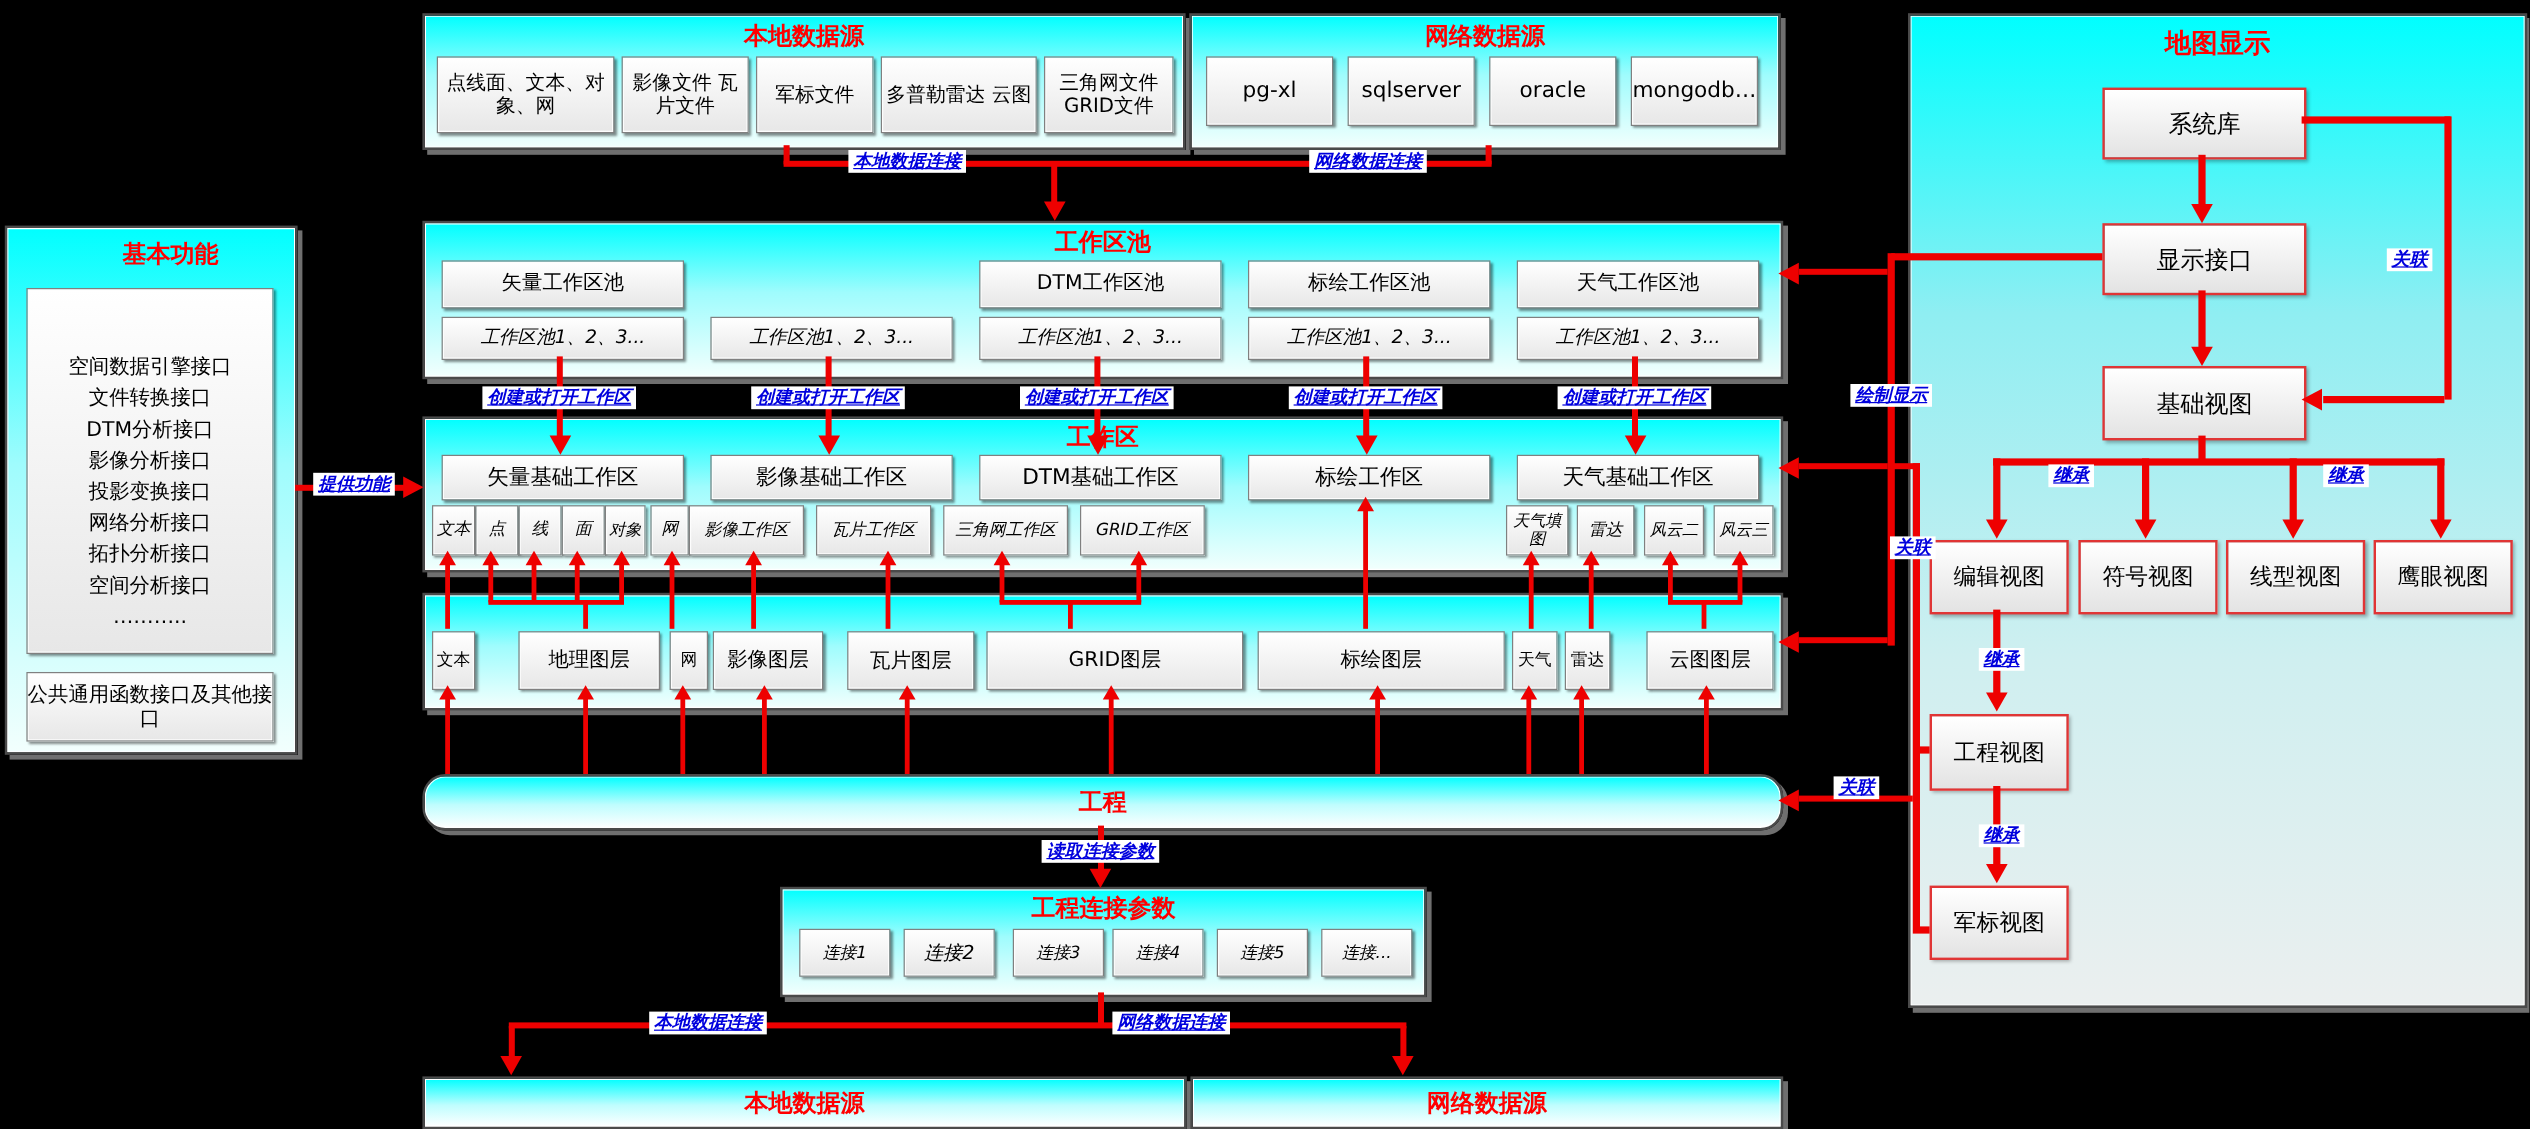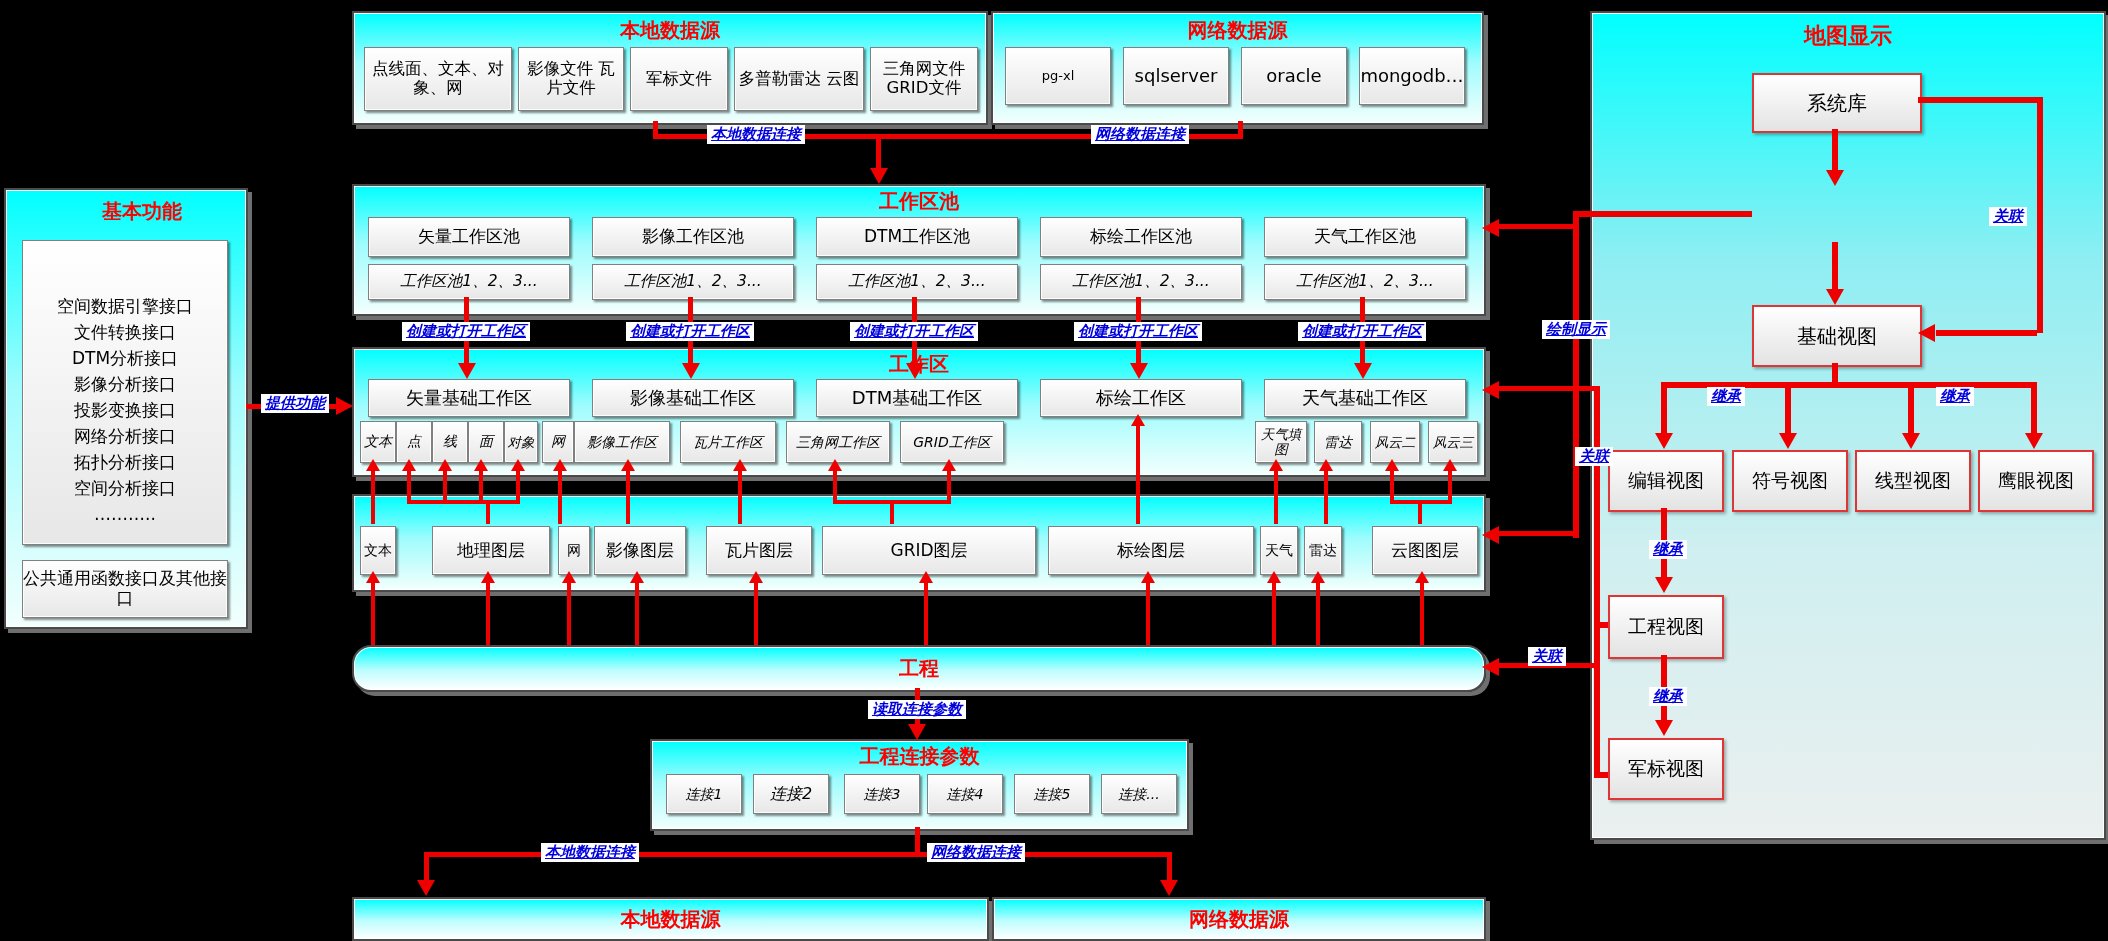--- a/index.html
+++ b/index.html
@@ -69,38 +69,37 @@
     <div class="sec-title" style="top:4px;">本地数据源</div>
     <div class="wbox" style="left:10px;top:34px;width:146px;height:62px;font-size:16.5px;">点线面、文本、对象、网</div>
     <div class="wbox" style="left:164px;top:34px;width:104px;height:62px;font-size:16.5px;">影像文件 瓦片文件</div>
     <div class="wbox" style="left:276px;top:34px;width:96px;height:62px;font-size:16.5px;">军标文件</div>
     <div class="wbox" style="left:380px;top:34px;width:128px;height:62px;font-size:16.5px;">多普勒雷达 云图</div>
     <div class="wbox" style="left:516px;top:34px;width:106px;height:62px;font-size:16.5px;">三角网文件 GRID文件</div>
   </div>
 
   <div class="sec" style="left:991px;top:11px;width:489px;height:110px;">
     <div class="sec-title" style="top:4px;">网络数据源</div>
-    <div class="wbox" style="left:12px;top:34px;width:104px;height:56px;font-size:13px;">pg-xl</div>
+    <div class="wbox" style="left:12px;top:34px;width:104px;height:56px;font-size:18px;">pg-xl</div>
     <div class="wbox" style="left:130px;top:34px;width:104px;height:56px;font-size:18px;">sqlserver</div>
     <div class="wbox" style="left:248px;top:34px;width:104px;height:56px;font-size:18px;">oracle</div>
     <div class="wbox" style="left:366px;top:34px;width:104px;height:56px;font-size:18px;">mongodb…</div>
   </div>
 
   <div class="lv" style="left:653px;top:121px;height:16px;"></div>
   <div class="lh" style="left:653px;top:134px;width:590px;"></div>
   <div class="lv" style="left:1238px;top:121px;height:16px;"></div>
   <div class="lv" style="left:876px;top:137px;height:32px;"></div>
   <div class="ahD" style="left:870px;top:168px;"></div>
   <div class="lbl" style="left:756px;top:125px;">本地数据连接</div>
   <div class="lbl" style="left:1140px;top:125px;">网络数据连接</div>
 
   <div class="sec" style="left:352px;top:184px;width:1130px;height:128px;">
     <div class="sec-title" style="top:2px;">工作区池</div>
     <div class="wbox" style="left:14px;top:31px;width:200px;height:38px;">矢量工作区池</div>
-    <div class="wbox" style="left:238px;top:31px;width:200px;height:38px;">影像工作区池</div>
     <div class="wbox" style="left:462px;top:31px;width:200px;height:38px;">DTM工作区池</div>
     <div class="wbox" style="left:686px;top:31px;width:200px;height:38px;">标绘工作区池</div>
     <div class="wbox" style="left:910px;top:31px;width:200px;height:38px;">天气工作区池</div>
     <div class="wbox it" style="left:14px;top:78px;width:200px;height:34px;font-size:15.5px;">工作区池1、2、3...</div>
     <div class="wbox it" style="left:238px;top:78px;width:200px;height:34px;font-size:15.5px;">工作区池1、2、3...</div>
     <div class="wbox it" style="left:462px;top:78px;width:200px;height:34px;font-size:15.5px;">工作区池1、2、3...</div>
     <div class="wbox it" style="left:686px;top:78px;width:200px;height:34px;font-size:15.5px;">工作区池1、2、3...</div>
     <div class="wbox it" style="left:910px;top:78px;width:200px;height:34px;font-size:15.5px;">工作区池1、2、3...</div>
   </div>
 
@@ -246,20 +245,21 @@
     <div class="sec-title" style="top:7px;">本地数据源</div>
   </div>
   <div class="sec bar" style="left:992px;top:897px;width:490px;height:40px;">
     <div class="sec-title" style="top:7px;">网络数据源</div>
   </div>
 
   <div class="sec" style="left:1590px;top:11px;width:512px;height:825px;background:linear-gradient(180deg,#00ffff 0%,#8feef2 30%,#cfeff0 65%,#ebefef 100%);">
     <div class="sec-title" style="top:8px;font-size:22px;">地图显示</div>
   </div>
   <div class="rbox" style="left:1752px;top:73px;width:166px;height:56px;">系统库</div>
+  <div class="rbox" style="left:1752px;top:186px;width:166px;height:56px;">显示接口</div>
   <div class="rbox" style="left:1752px;top:305px;width:166px;height:58px;">基础视图</div>
   <div class="lv" style="left:1832px;top:129px;width:6px;height:42px;"></div>
   <div class="ahD" style="left:1826px;top:170px;"></div>
   <div class="lv" style="left:1832px;top:242px;width:6px;height:48px;"></div>
   <div class="ahD" style="left:1826px;top:289px;"></div>
 
   <div class="lh" style="left:1918px;top:97px;width:124px;height:6px;"></div>
   <div class="lv" style="left:2037px;top:97px;width:6px;height:236px;"></div>
   <div class="lh" style="left:1936px;top:330px;width:101px;height:6px;"></div>
   <div class="ahL" style="left:1918px;top:324px;"></div>

